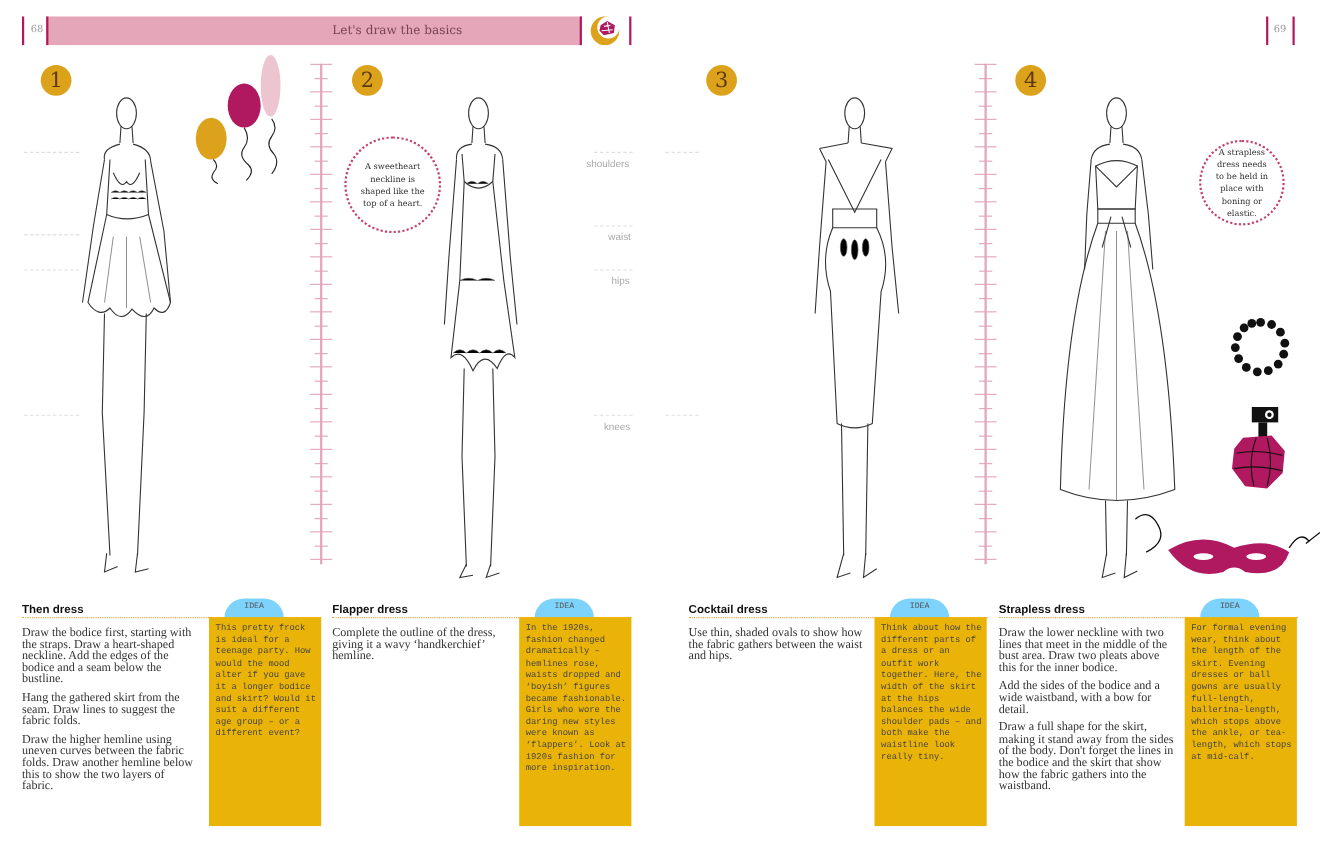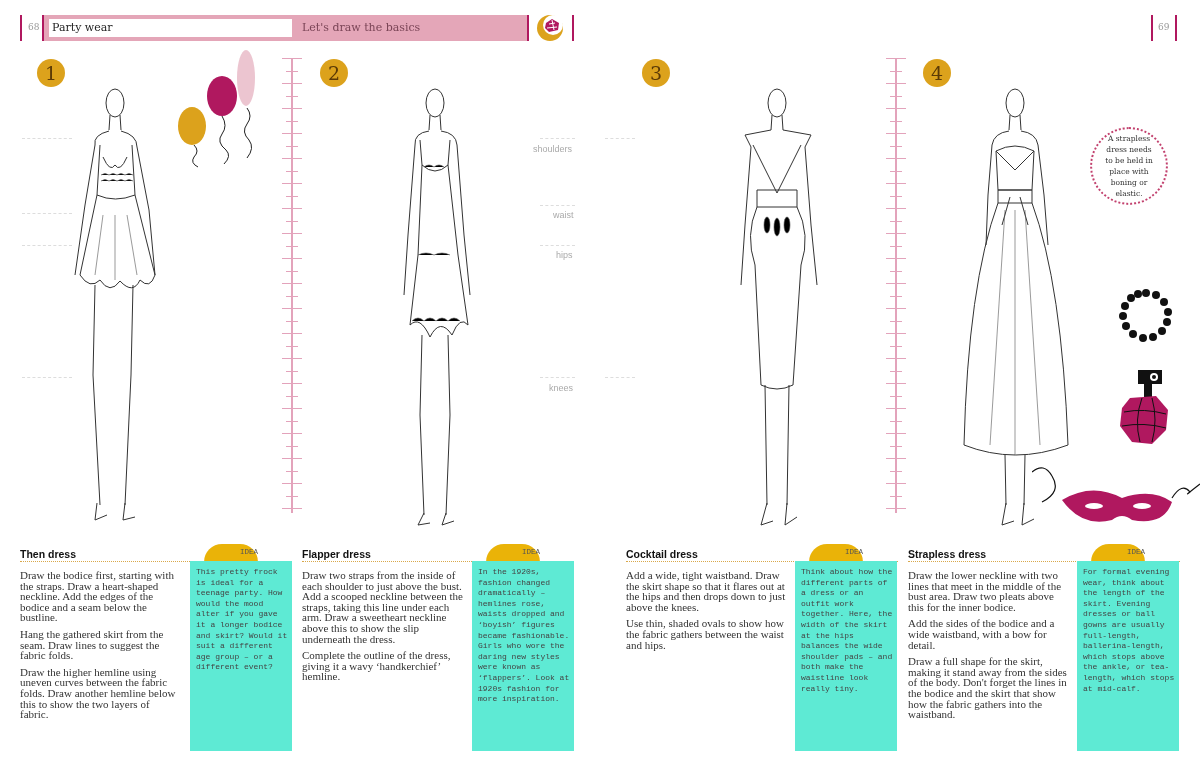--- a/index.html
+++ b/index.html
@@ -37,33 +37,32 @@
   
   .figure { position: absolute; }
 
   
   .col-title { position: absolute; top: 548px; font-family: "Liberation Sans", sans-serif; font-weight: bold; font-size: 10.5px; color: #111; }
   .col-rule { position: absolute; top: 561px; height: 0; border-top: 1px dotted #d9a84a; }
   .col-body { position: absolute; top: 570px; font-family: Liberation Serif, serif; font-size: 11px; line-height: 10.6px; color: #333; }
   .col-body p { margin-bottom: 6px; }
 
   .idea { position: absolute; top: 544px; width: 102px; }
-  .idea-tab { position: absolute; top: 0; left: 14px; width: 54px; height: 18px; background: #eab308; border-radius: 27px 27px 0 0; font-family: "Liberation Mono", monospace; font-size: 7.5px; text-align: right; line-height: 17px; color: #555; }
-  .idea-box { position: absolute; top: 17px; left: 0; width: 102px; height: 190px; background: #5eead4; padding: 6px 4px 4px 6px; font-family: "Liberation Mono", monospace; font-size: 8px; line-height: 10.6px; color: #444; }
+  .idea-tab { position: absolute; top: 0; left: 14px; width: 54px; height: 18px; background: #7dd3fc; border-radius: 27px 27px 0 0; font-family: "Liberation Mono", monospace; font-size: 7.5px; text-align: center; line-height: 17px; color: #555; }
+  .idea-box { position: absolute; top: 17px; left: 0; width: 102px; height: 190px; background: #eab308; padding: 6px 4px 4px 6px; font-family: "Liberation Mono", monospace; font-size: 8px; line-height: 10.6px; color: #444; }
 </style>
 </head>
 <body>
 
 <div class="spread">
 
   <div class="page page-left">
     <div class="hdr-bar-tick" style="left:20px"></div>
     <div class="page-num" style="left:28px">68</div>
     <div class="hdr-band">
-      <div class="hdr-section">Party wear</div>
       <div class="hdr-sub">Let's draw the basics</div>
     </div>
     <svg class="logo" viewBox="0 0 28 28">
       <circle cx="14" cy="14" r="13" fill="#dca21c"></circle>
       <circle cx="17" cy="11" r="10" fill="#fff"></circle>
       <path d="M10 9 L16 5 L23 9 L22 16 L13 18 L9 14 Z" fill="#b0185f"></path>
       <path d="M13 10 L19 9 M16 6 L18 16 M11 14 L21 13" stroke="#fff" stroke-width="1"></path>
     </svg>
     <div class="hdr-bar-tick" style="left:572px"></div>
 
@@ -164,37 +163,37 @@
         <path d="M42 250 L40 330 L44 430 M68 250 L70 330 L66 430"></path>
         <path d="M44 428 L38 440 L50 438 M66 428 L62 440 L74 436"></path>
       </g>
       <g stroke="#555" stroke-width="0.6">
         <path d="M44 82 q5 -4 10 0 q5 -4 10 0"></path>
         <path d="M38 170 q8 -4 16 0 q8 -4 16 0"></path>
         <path d="M32 236 q6 -6 12 0 q6 -6 12 0 q6 -6 12 0 q6 -6 12 0"></path>
       </g>
     </svg>
 
+    <div class="callout" style="left:313px; top:124px; width:88px; height:88px">A sweetheart neckline is shaped like the top of a heart.</div>
 
     <div class="col-title" style="left:20px">Then dress</div>
     <div class="col-rule" style="left:20px; width:272px"></div>
     <div class="col-body" style="left:20px; width:160px">
       <p>Draw the bodice first, starting with the straps. Draw a heart-shaped neckline. Add the edges of the bodice and a seam below the bustline.</p>
       <p>Hang the gathered skirt from the seam. Draw lines to suggest the fabric folds.</p>
       <p>Draw the higher hemline using uneven curves between the fabric folds. Draw another hemline below this to show the two layers of fabric.</p>
     </div>
     <div class="idea" style="left:190px">
       <div class="idea-tab">IDEA</div>
       <div class="idea-box">This pretty frock is ideal for a teenage party. How would the mood alter if you gave it a longer bodice and skirt? Would it suit a different age group – or a different event?</div>
     </div>
 
     <div class="col-title" style="left:302px">Flapper dress</div>
     <div class="col-rule" style="left:302px; width:272px"></div>
     <div class="col-body" style="left:302px; width:162px">
-      <p>Draw two straps from the inside of each shoulder to just above the bust. Add a scooped neckline between the straps, taking this line under each arm. Draw a sweetheart neckline above this to show the slip underneath the dress.</p>
       <p>Complete the outline of the dress, giving it a wavy ‘handkerchief’ hemline.</p>
     </div>
     <div class="idea" style="left:472px">
       <div class="idea-tab">IDEA</div>
       <div class="idea-box">In the 1920s, fashion changed dramatically – hemlines rose, waists dropped and ‘boyish’ figures became fashionable. Girls who wore the daring new styles were known as ‘flappers’. Look at 1920s fashion for more inspiration.</div>
     </div>
   </div>
 
   <div class="page page-right">
     <div class="hdr-bar-tick" style="left:551px"></div>
@@ -320,21 +319,20 @@
       <path d="M0 10 Q12 0 20 14 Q30 30 10 40" stroke="#111" fill="none" stroke-width="1.2"></path>
       <path d="M30 38 Q60 20 90 36 Q120 26 140 40 Q132 64 100 58 Q90 50 80 58 Q50 66 30 38 Z" fill="#b0185f"></path>
       <ellipse cx="62" cy="44" rx="9" ry="3" fill="#fff"></ellipse>
       <ellipse cx="110" cy="44" rx="9" ry="3" fill="#fff"></ellipse>
       <path d="M140 36 Q150 20 158 30 Q150 36 168 22" stroke="#111" fill="none" stroke-width="1.2"></path>
     </svg>
 
     <div class="col-title" style="left:26px">Cocktail dress</div>
     <div class="col-rule" style="left:26px; width:272px"></div>
     <div class="col-body" style="left:26px; width:162px">
-      <p>Add a wide, tight waistband. Draw the skirt shape so that it flares out at the hips and then drops down to just above the knees.</p>
       <p>Use thin, shaded ovals to show how the fabric gathers between the waist and hips.</p>
     </div>
     <div class="idea" style="left:195px">
       <div class="idea-tab">IDEA</div>
       <div class="idea-box">Think about how the different parts of a dress or an outfit work together. Here, the width of the skirt at the hips balances the wide shoulder pads – and both make the waistline look really tiny.</div>
     </div>
 
     <div class="col-title" style="left:308px">Strapless dress</div>
     <div class="col-rule" style="left:308px; width:272px"></div>
     <div class="col-body" style="left:308px; width:162px">

